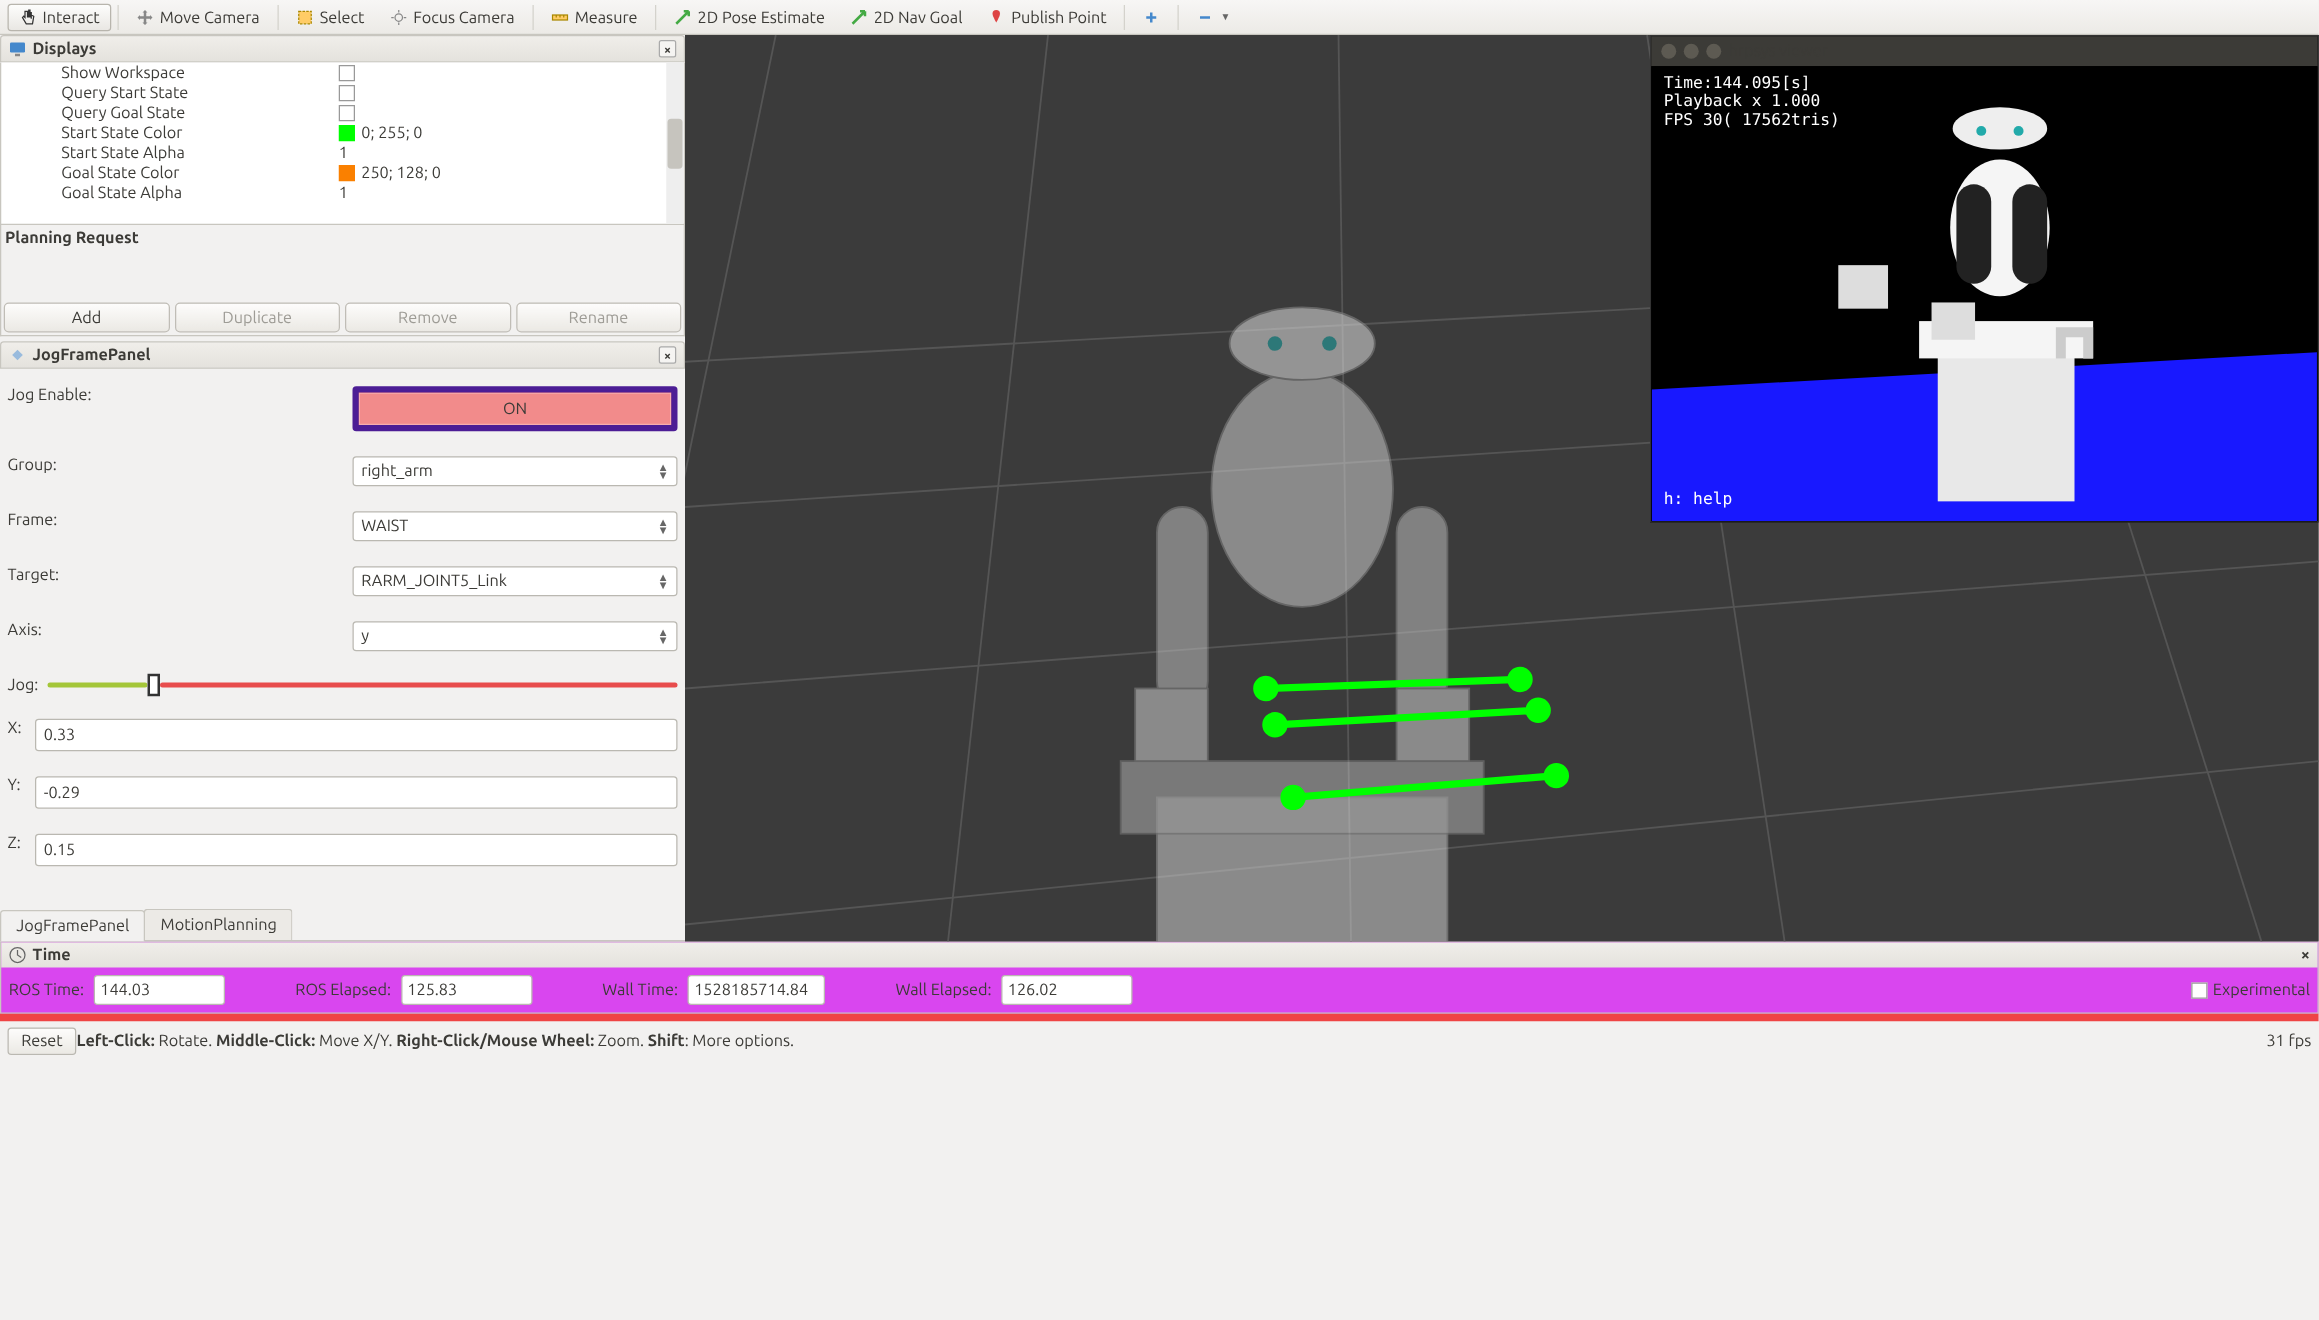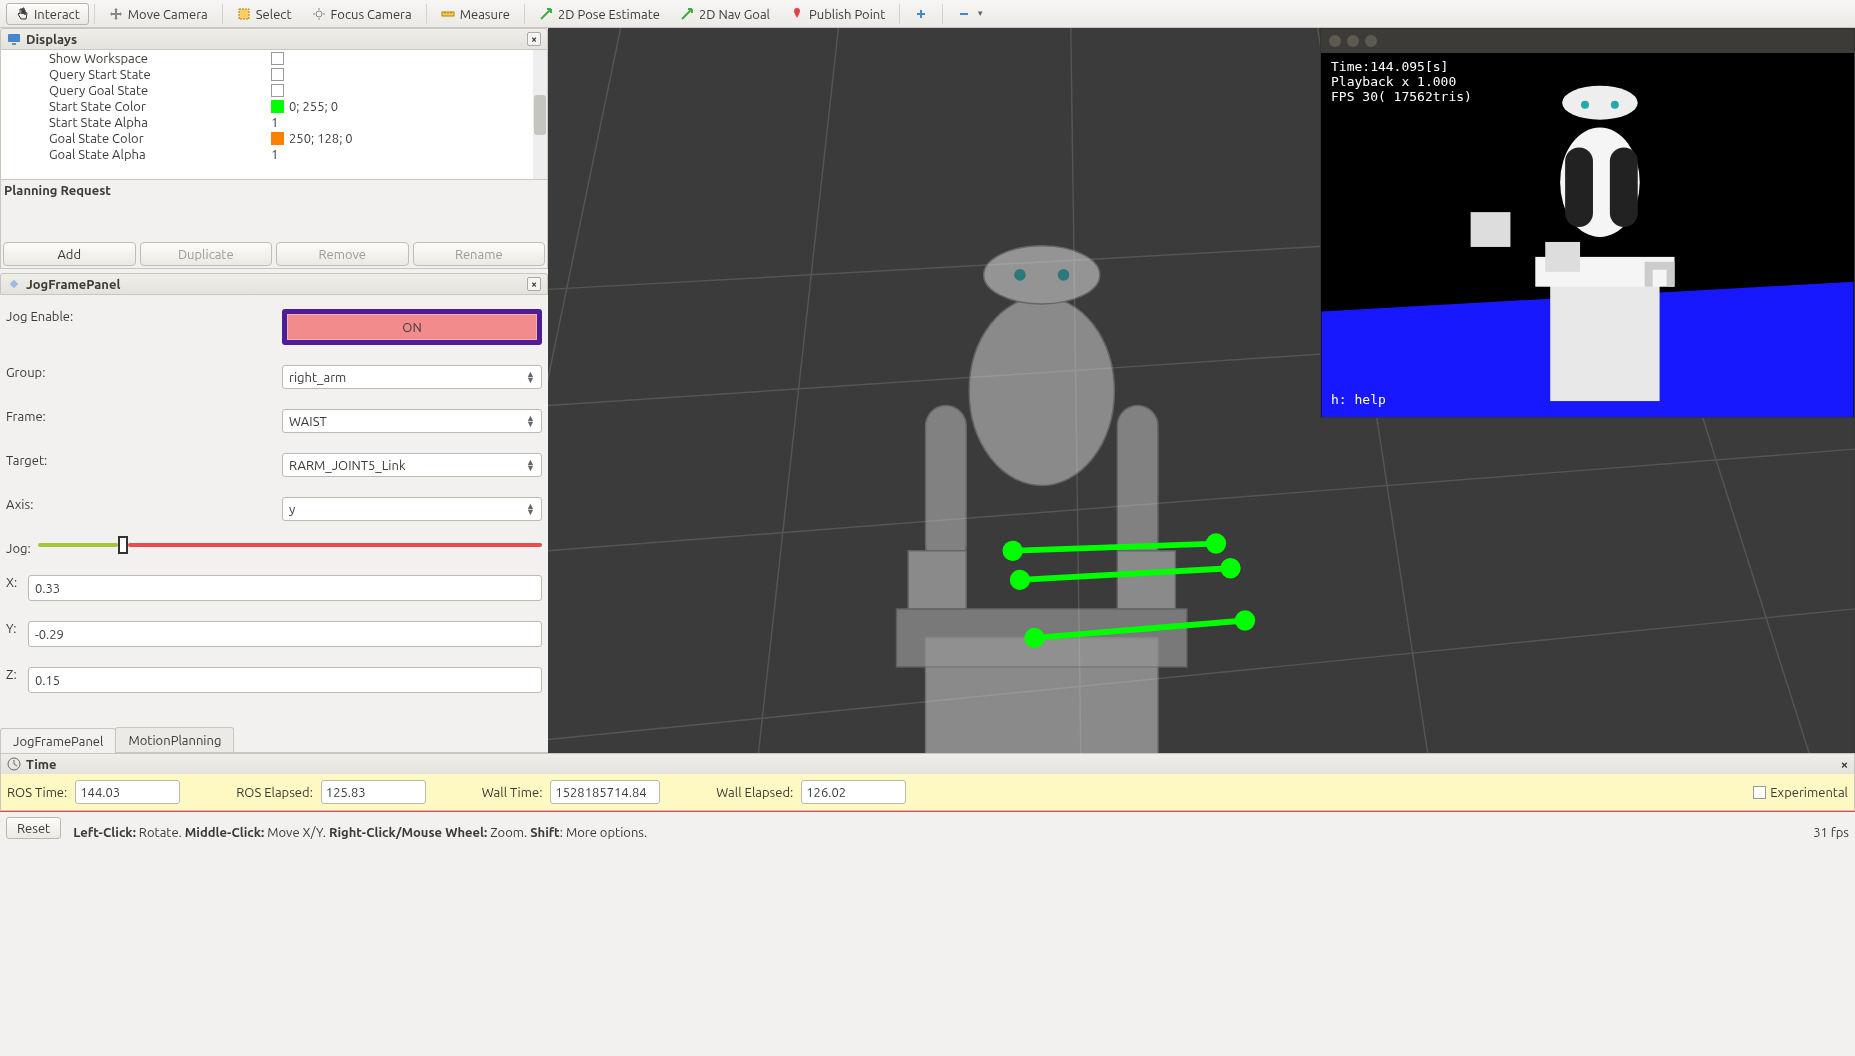--- a/index.html
+++ b/index.html
@@ -25,42 +25,42 @@
 .btn-row{display:flex;gap:4px;padding:2px;background:#f2f1f0;border:1px solid #c8c6bf;border-top:none}
 .btn-row button{flex:1;padding:4px;border:1px solid #c0bdb6;border-radius:4px;background:linear-gradient(#fdfcfb,#ebe9e4);font-size:13px;cursor:pointer}
 .btn-row button:disabled{color:#9e9c96}
 .jog-panel{flex:1;padding:14px 6px 6px 6px;display:flex;flex-direction:column;gap:20px}
 .form-row{display:flex;align-items:flex-start}
 .form-row .flbl{width:276px;font-size:13px}
 .form-row .fctl{flex:1}
 .on-btn{width:260px;padding:6px;background:#f28b8b;border:5px solid #4c1d95;border-radius:3px;text-align:center;font-size:13px;cursor:pointer;box-shadow:inset 0 0 0 1px rgba(255,255,255,.3)}
 .combo{width:260px;padding:4px 6px;border:1px solid #bab8b1;border-radius:3px;background:#fff;display:flex;justify-content:space-between;align-items:center;font-size:13px;cursor:pointer}
 .combo .arr{font-size:9px;color:#666;line-height:6px}
-.slider-wrap{display:flex;align-items:flex-start;gap:4px}
+.slider-wrap{display:flex;align-items:center;gap:4px}
 .slider{flex:1;height:8px;position:relative}
 .slider .track-l{position:absolute;left:0;top:2px;height:4px;background:#a4c639;border-radius:2px}
 .slider .track-r{position:absolute;right:0;top:2px;height:4px;background:#e84c4c;border-radius:2px}
 .slider .thumb{position:absolute;top:-5px;width:10px;height:18px;background:#fff;border:2px solid #333;cursor:pointer}
 .num-input{flex:1;padding:5px 6px;border:1px solid #bab8b1;border-radius:3px;background:#fff;font-size:13px}
 .tabs{display:flex;border-bottom:1px solid #c8c6bf}
 .tab{padding:5px 12px;border:1px solid #c8c6bf;border-bottom:none;border-radius:3px 3px 0 0;background:#eceae6;font-size:13px;cursor:pointer;margin-right:-1px}
 .tab.active{background:#f2f1f0;position:relative;top:1px}
 .viewport{flex:1;background:#3b3b3b;position:relative;overflow:hidden}
 .viewer-win{position:absolute;top:0;right:0;width:535px;height:390px;background:#000;border:1px solid #333}
 .viewer-title{height:24px;background:#3c3b37;color:#dfdbd2;display:flex;align-items:center;padding:0 8px;gap:6px;font-size:12px}
 .win-btn{width:12px;height:12px;border-radius:50%;background:#5d5a52}
 .viewer-body{position:relative;height:calc(100% - 24px);background:#000;overflow:hidden}
 .viewer-text{position:absolute;top:6px;left:10px;color:#fff;font-family:monospace;font-size:13px;line-height:15px;white-space:pre}
 .viewer-help{position:absolute;bottom:10px;left:10px;color:#fff;font-family:monospace;font-size:13px}
-.time-panel{border:1px solid #c8c6bf;background:#fef9c3}
+.time-panel{border:1px solid #c8c6bf;background:#d946ef}
 .time-hdr{padding:3px 6px;background:linear-gradient(#f0eeea,#e4e2dd);display:flex;align-items:center;justify-content:space-between;font-weight:bold;font-size:13px}
 .time-body{padding:6px;display:flex;align-items:center;gap:8px;font-size:13px}
 .time-body .tinp{padding:4px;border:1px solid #bab8b1;border-radius:3px;background:#fff;width:105px}
 .time-body .tinp.wide{width:110px}
-.status{padding:5px 6px;display:flex;align-items:flex-end;gap:12px;font-size:13px;border-top:1px solid #ef4444}
+.status{padding:5px 6px;display:flex;align-items:center;gap:0;font-size:13px;border-top:6px solid #ef4444}
 .status .reset{padding:3px 10px;border:1px solid #bab8b1;border-radius:3px;background:linear-gradient(#fdfcfb,#ebe9e4);cursor:pointer}
 .grid-floor{position:absolute;inset:0}
 svg{display:block}
 </style>
 </head>
 <body>
 
 <div class="toolbar">
   <div class="btn active">
     <span class="ic">

